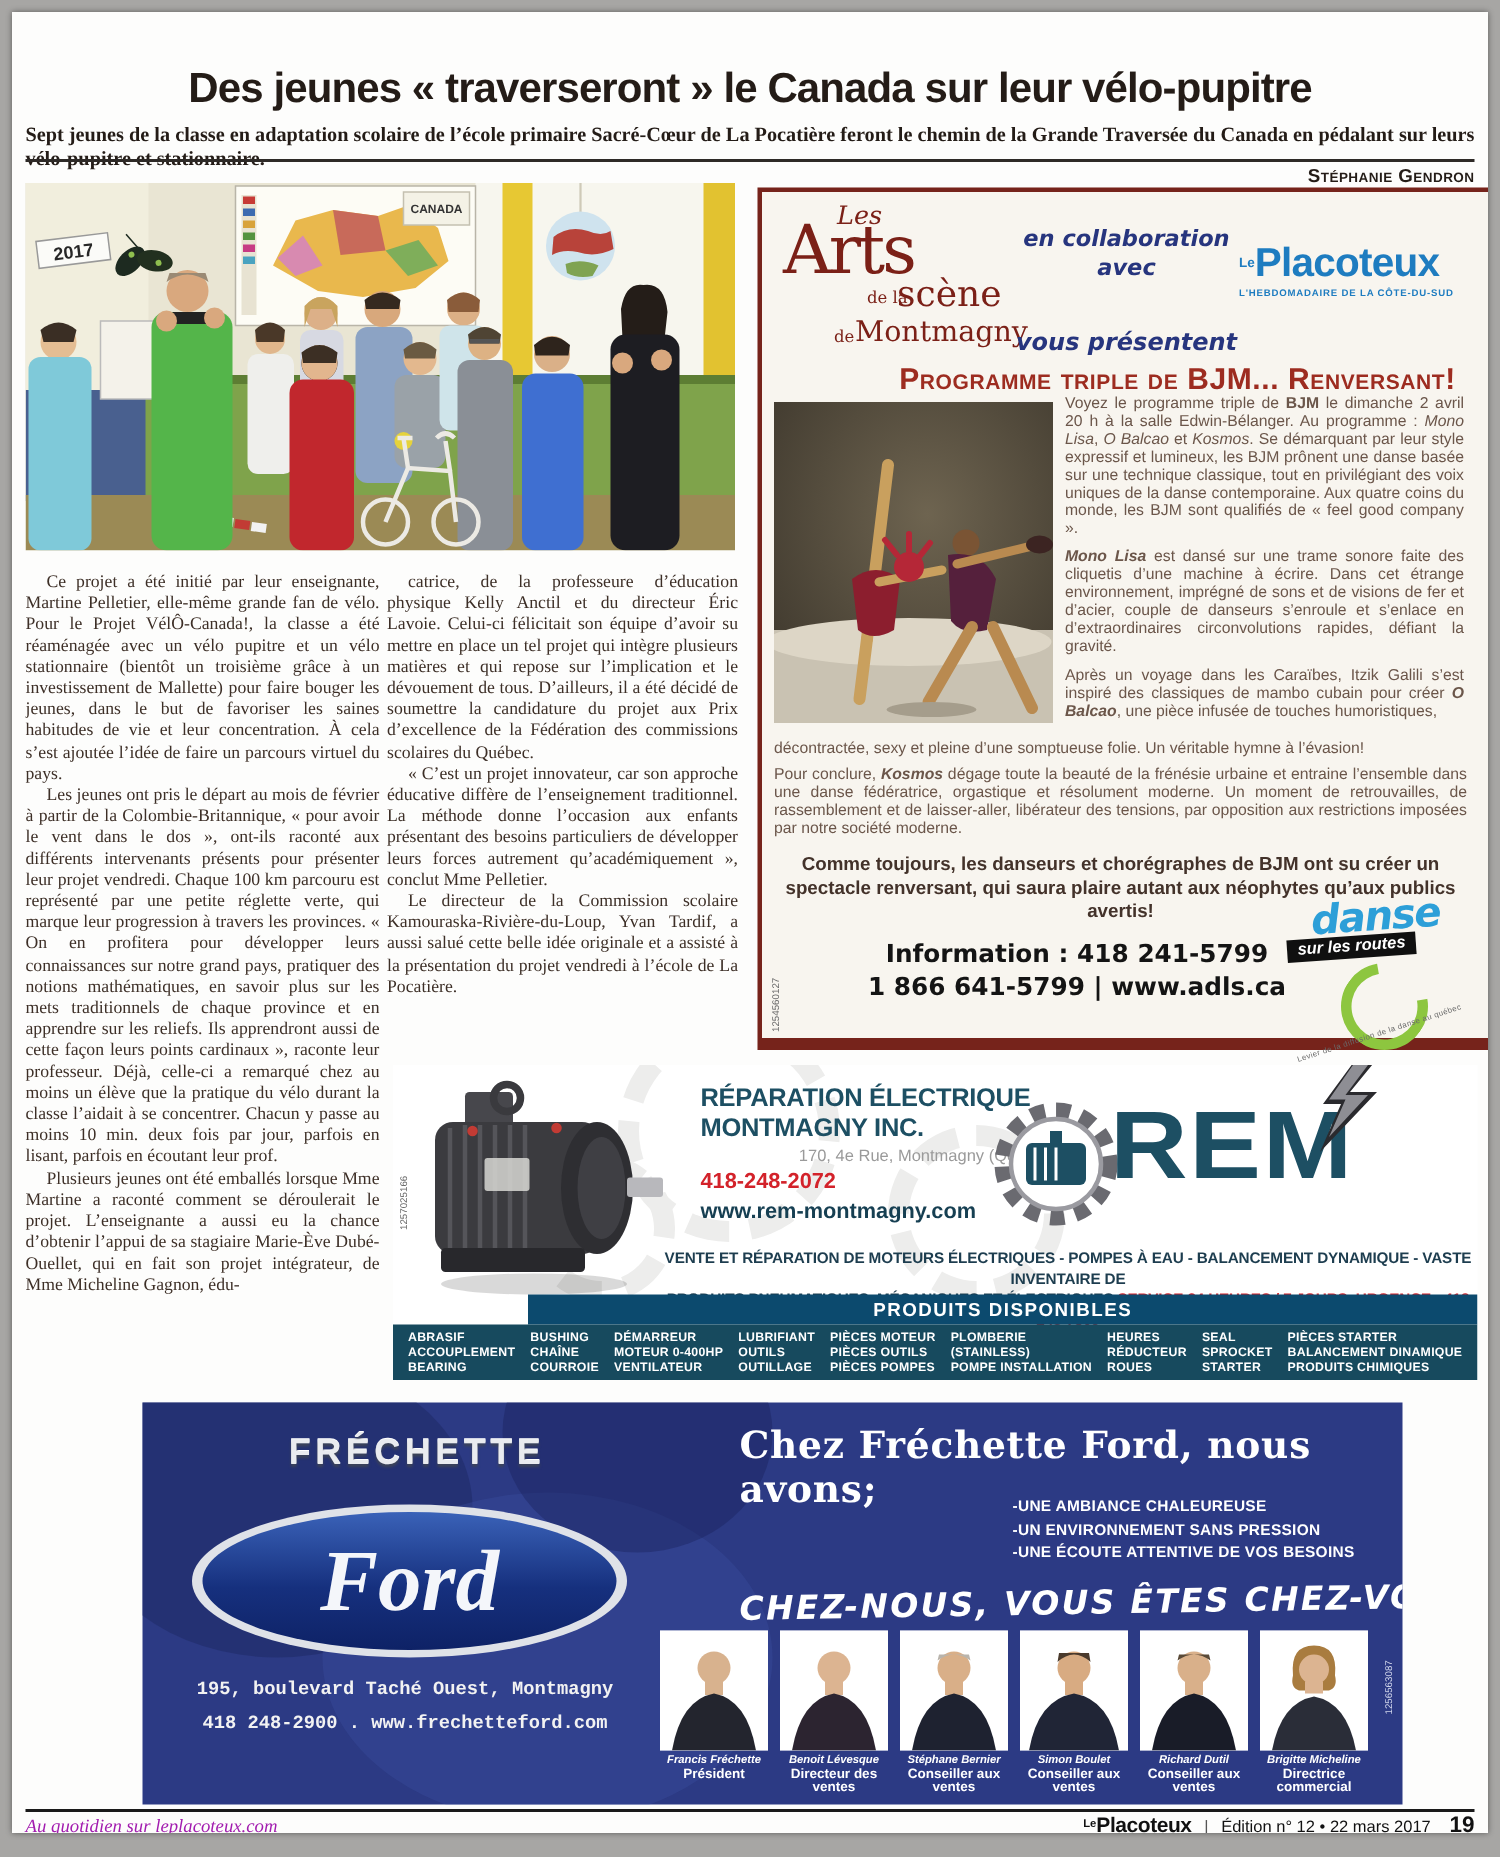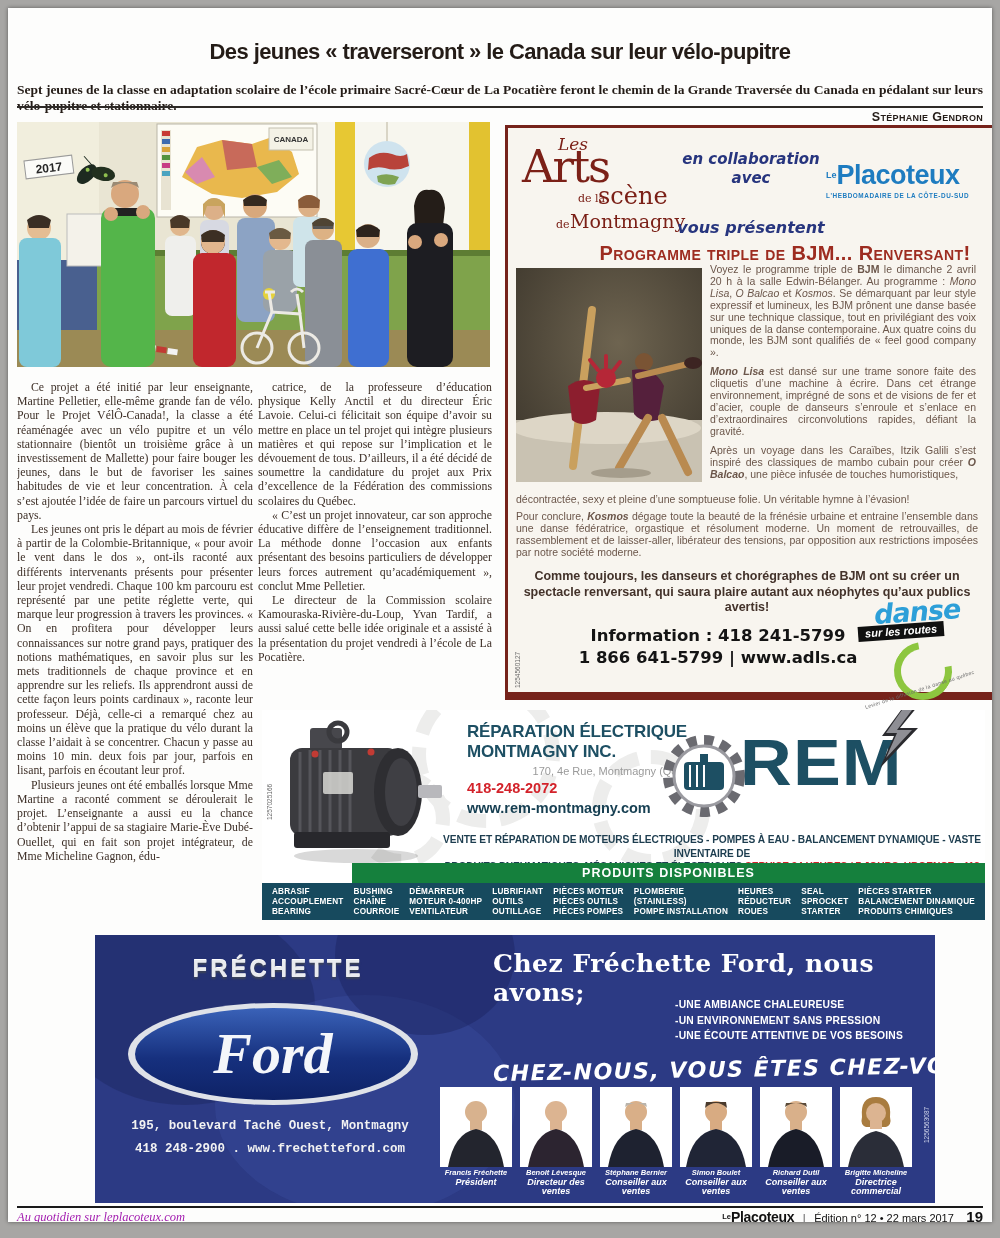--- a/index.html
+++ b/index.html
@@ -3,21 +3,21 @@
 <meta charset="utf-8">
 <style>
   html,body{margin:0;padding:0;}
   body{width:1000px;height:1238px;background:#a7a6a4;position:relative;
        font-family:"Liberation Sans",sans-serif;-webkit-font-smoothing:antialiased;}
   .abs{position:absolute;}
   .sheet{position:absolute;left:8px;top:8px;width:984px;height:1214px;background:#fdfdfc;
          box-shadow:0 0 4px rgba(0,0,0,.45);overflow:hidden;}
 
   
-  .headline{left:0;right:0;top:16px;text-align:center;font-weight:bold;font-size:22px;
+  .headline{left:0;right:0;top:16px;text-align:center;font-weight:bold;font-size:28px;
             letter-spacing:-0.6px;color:#241c17;font-family:"Liberation Sans",sans-serif;}
   .subhead{left:9px;width:966px;top:60px;font-family:"Liberation Serif",serif;font-weight:bold;
            font-size:13.5px;line-height:16.5px;text-align:justify;color:#241c17;}
   .toprule{left:9px;width:966px;top:98px;height:2px;background:#2e2a27;}
   .byline{right:9px;top:102px;font-variant:small-caps;font-weight:bold;font-size:12.5px;color:#241c17;letter-spacing:.3px;}
 
   
   .photo{left:9px;top:114px;width:473px;height:245px;overflow:hidden;background:#e8e4d2;}
   .col{top:372px;width:236px;font-family:"Liberation Serif",serif;font-size:11.8px;line-height:14.2px;
        text-align:justify;color:#3d2f27;}
@@ -69,21 +69,21 @@
   .rem-text{left:205px;top:12px;width:260px;}
   .rem-co{font-size:17px;font-weight:bold;color:#1d4f63;line-height:20px;letter-spacing:-0.2px;}
   .rem-addr{font-size:11px;color:#9a9a9a;margin-top:3px;text-align:right;}
   .rem-tel{font-size:14.5px;font-weight:bold;color:#d3222a;margin-top:3px;}
   .rem-web{font-size:14.5px;font-weight:bold;color:#163f52;margin-top:4px;}
   .rem-logo-text{left:478px;top:16px;font-size:64px;font-weight:bold;color:#1d4f63;
                  letter-spacing:1px;transform:scaleX(1.12);transform-origin:left;}
   .rem-banner{left:180px;top:123px;width:540px;text-align:center;font-weight:bold;font-size:10.2px;
               line-height:13.5px;color:#1d3d4f;letter-spacing:-0.1px;}
   .rem-banner .red{color:#d3222a;}
-  .prod-head{left:90px;right:0;top:153px;height:20px;background:#15803d;color:#fff;text-align:center;
+  .prod-head{left:90px;right:0;top:153px;height:20px;background:#0c4a6e;color:#fff;text-align:center;
              font-weight:bold;font-size:12.5px;letter-spacing:1px;line-height:20px;}
   .prod-row{left:0;top:173px;width:723px;height:37px;background:#174a5e;display:flex;
             justify-content:space-between;padding:4px 10px 0;box-sizing:border-box;}
   .prod-col{font-size:8.2px;font-weight:bold;color:#fff;line-height:10px;letter-spacing:.2px;white-space:nowrap;}
 
   
   .ford{left:87px;top:927px;width:840px;height:268px;background:#2c3a84;overflow:hidden;}
   .blob{position:absolute;border-radius:50%;}
   .dealer{left:18px;top:20px;width:330px;text-align:center;font-size:24px;font-weight:bold;
           letter-spacing:3px;color:#e9ebef;text-shadow:0 2px 2px #3e4556,0 -1px 0 #ffffff;}
@@ -95,21 +95,21 @@
              font-size:25px;color:#fff;letter-spacing:.5px;}
   .ford-list{top:62px;font-size:10.3px;font-weight:bold;color:#fff;line-height:15.5px;
              letter-spacing:.2px;white-space:nowrap;}
   .ford-slogan{left:398px;top:122px;width:452px;text-align:center;font-style:italic;font-weight:bold;
                font-size:22px;color:#fff;letter-spacing:1.5px;transform:rotate(-1deg);
                font-family:"DejaVu Sans",sans-serif;white-space:nowrap;}
   .people{left:345px;top:152px;display:flex;}
   .person{width:72px;margin-right:8px;text-align:center;}
   .pphoto{width:72px;height:80px;background:#fff;}
   .pname{font-size:7.5px;font-weight:bold;font-style:italic;color:#fff;margin-top:2px;line-height:8.5px;}
-  .ptitle{font-size:9px;font-weight:bold;font-style:italic;color:#fff;line-height:9.5px;}
+  .ptitle{font-size:9px;font-weight:bold;color:#fff;line-height:9.5px;}
 
   
   .footrule{left:9px;top:1198px;width:966px;height:1.5px;background:#1a1a1a;}
   .foot-left{left:9px;top:1202px;font-family:"Liberation Serif",serif;font-style:italic;
              font-size:12.5px;color:#a21caf;}
   .foot-right{right:9px;top:1200px;color:#111;}
   .fr-le{font-size:7.5px;font-weight:bold;vertical-align:3px;}
   .fr-brand{font-size:14px;font-weight:bold;letter-spacing:-0.3px;}
   .fr-sep{font-size:11px;color:#555;margin:0 4px;}
   .fr-ed{font-size:11px;}

